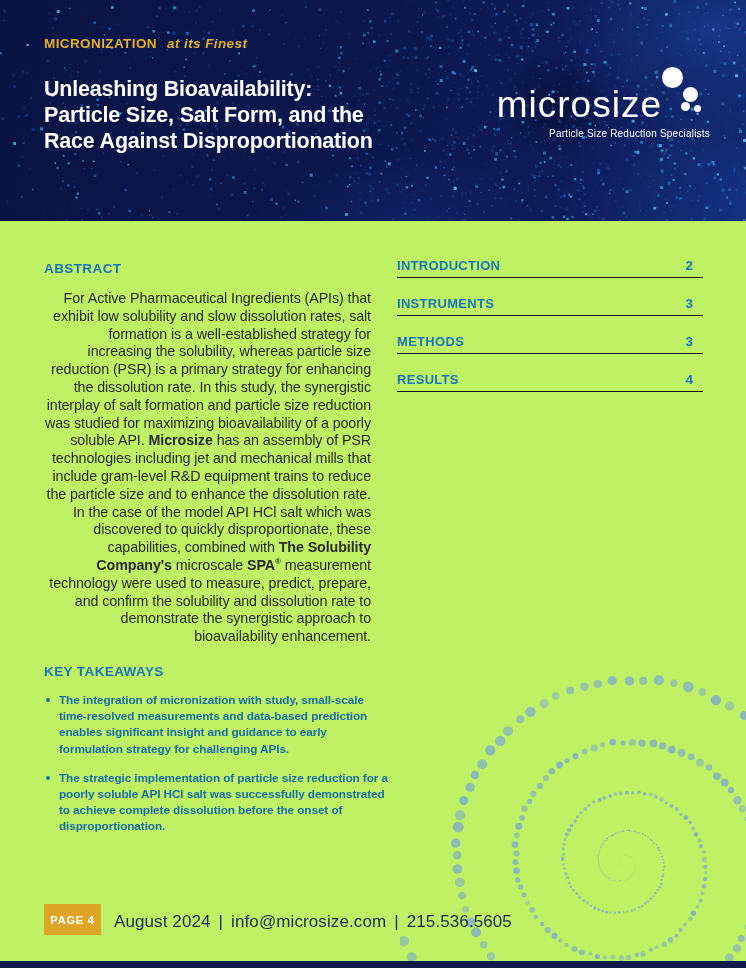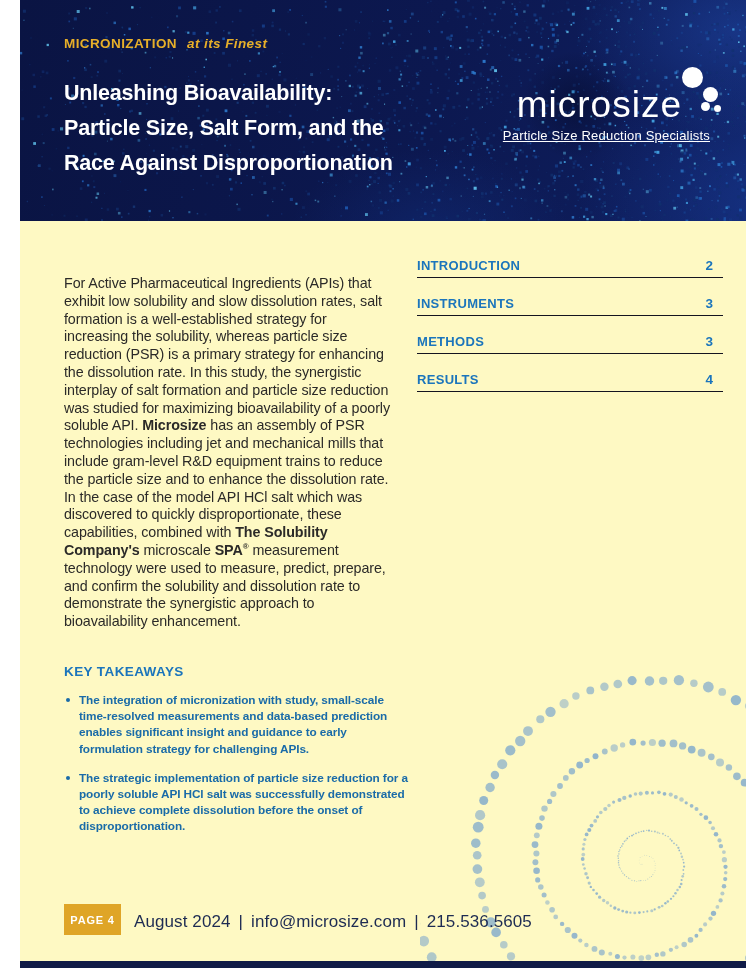--- a/index.html
+++ b/index.html
@@ -1,51 +1,51 @@
 <!DOCTYPE html>
 <html><head>
 <meta charset="utf-8">
 <style>
   html,body{margin:0;padding:0;background:#ffffff;}
   body{width:746px;height:968px;overflow:hidden;position:relative;
        font-family:"Liberation Sans","DejaVu Sans",sans-serif;}
-  .page{position:absolute;inset:0;background:#fef9c3;overflow:hidden;margin-left:20px;}
+  .page{position:absolute;inset:0;background:#bef264;overflow:hidden;}
 
   
   .hero{position:absolute;left:0;top:0;width:746px;height:221px;overflow:hidden;
     background:
       radial-gradient(circle 75px at 556px 105px, rgba(4,9,38,.55), rgba(4,9,38,0) 72%),
       radial-gradient(ellipse 230px 150px at 96% 14%, rgba(35,80,180,.45), transparent 70%),
       radial-gradient(ellipse 280px 190px at 102% 92%, rgba(28,68,165,.5), transparent 72%),
       radial-gradient(ellipse 200px 120px at 55% 105%, rgba(20,55,140,.35), transparent 70%),
       linear-gradient(100deg,#0A1443 0%,#0C1850 55%,#0F2062 100%);}
   #hero-particles{position:absolute;inset:0;display:block;}
   .eyebrow{position:absolute;left:44px;top:36px;font-size:13.5px;letter-spacing:.4px;z-index:3;}
   .eyebrow-bold{font-weight:800;color:#E7AF29;}
   .eyebrow-italic{font-style:italic;font-weight:600;color:#E7AF29;margin-left:6px;}
   .title{position:absolute;left:44px;top:76px;margin:0;z-index:3;color:#fff;
-         font-size:21.5px;line-height:35px;font-weight:700;letter-spacing:-.2px;
+         font-size:21.5px;line-height:26px;font-weight:700;letter-spacing:-.2px;
          white-space:pre-line;}
   .wordmark{position:absolute;top:84px;right:84px;z-index:3;color:#fff;
             font-size:37px;font-weight:400;letter-spacing:1px;}
   .logo-dot{position:absolute;background:#fff;border-radius:50%;z-index:3;}
   .c1{left:662px;top:67px;width:21px;height:21px;}
   .c2{left:683px;top:87px;width:15px;height:15px;}
   .c3{left:681px;top:102px;width:9px;height:9px;}
   .c4{left:694px;top:105px;width:7px;height:7px;}
-  .tagline{position:absolute;top:128px;right:56px;z-index:3;color:#fff;
-           font-size:13px;letter-spacing:.2px;text-decoration:underline;}
+  .tagline{position:absolute;top:128px;right:36px;z-index:3;color:#fff;
+           font-size:10px;letter-spacing:.2px;}
 
   
   .sec-h{margin:0;color:#1B75BC;font-size:13.5px;font-weight:700;letter-spacing:.4px;}
 
   
   .abstract{position:absolute;left:44px;top:261px;width:327px;}
   .abstract p{margin:14px 0 0;font-size:14.3px;line-height:17.8px;color:#2B2A28;
-              letter-spacing:-.1px;}
+              letter-spacing:-.1px;text-align:right;}
   .abstract b{font-weight:700;}
   sup{font-size:8px;vertical-align:super;line-height:0;}
 
   
   .takeaways{position:absolute;left:44px;top:664px;width:344px;}
   .takeaways ul{list-style:none;margin:13px 0 0;padding:0;}
   .takeaways li{position:relative;padding-left:15px;margin-bottom:13px;
                 font-size:11.8px;line-height:16.2px;font-weight:700;color:#1A6BA8;
                 letter-spacing:-.1px;}
   .bullet-dot{position:absolute;left:2px;top:6px;width:4px;height:4px;border-radius:50%;
@@ -2082,20 +2082,21 @@
       <span class="wordmark">microsize</span>
       <span class="logo-dot c1"></span>
       <span class="logo-dot c2"></span>
       <span class="logo-dot c3"></span>
       <span class="logo-dot c4"></span>
       <span class="tagline">Particle Size Reduction Specialists</span>
     </div>
   </header>
 
   <section class="abstract">
+    <h2 class="sec-h">ABSTRACT</h2>
     <p id="abstract-body"><span>For Active Pharmaceutical Ingredients (APIs) that exhibit low solubility and slow dissolution rates, salt formation is a well-established strategy for increasing the solubility, whereas particle size reduction (PSR) is a primary strategy for enhancing the dissolution rate. In this study, the synergistic interplay of salt formation and particle size reduction was studied for maximizing bioavailability of a poorly soluble API. </span><span><b>Microsize</b></span><span> has an assembly of PSR technologies including jet and mechanical mills that include gram-level R&amp;D equipment trains to reduce the particle size and to enhance the dissolution rate. In the case of the model API HCl salt which was discovered to quickly disproportionate, these capabilities, combined with </span><span><b>The Solubility Company's</b></span><span> microscale </span><span><b>SPA</b></span><sup><b>®</b></sup><span> measurement technology were used to measure, predict, prepare, and confirm the solubility and dissolution rate to demonstrate the synergistic approach to bioavailability enhancement.</span></p>
   </section>
 
   <section class="takeaways">
     <h2 class="sec-h">KEY TAKEAWAYS</h2>
     <ul id="takeaway-list">
         <li><span class="bullet-dot"></span><span>The integration of micronization with study, small-scale time-resolved measurements and data-based prediction enables significant insight and guidance to early formulation strategy for challenging APIs.</span></li>
         <li><span class="bullet-dot"></span><span>The strategic implementation of particle size reduction for a poorly soluble API HCl salt was successfully demonstrated to achieve complete dissolution before the onset of disproportionation.</span></li>
       </ul>
   </section>

